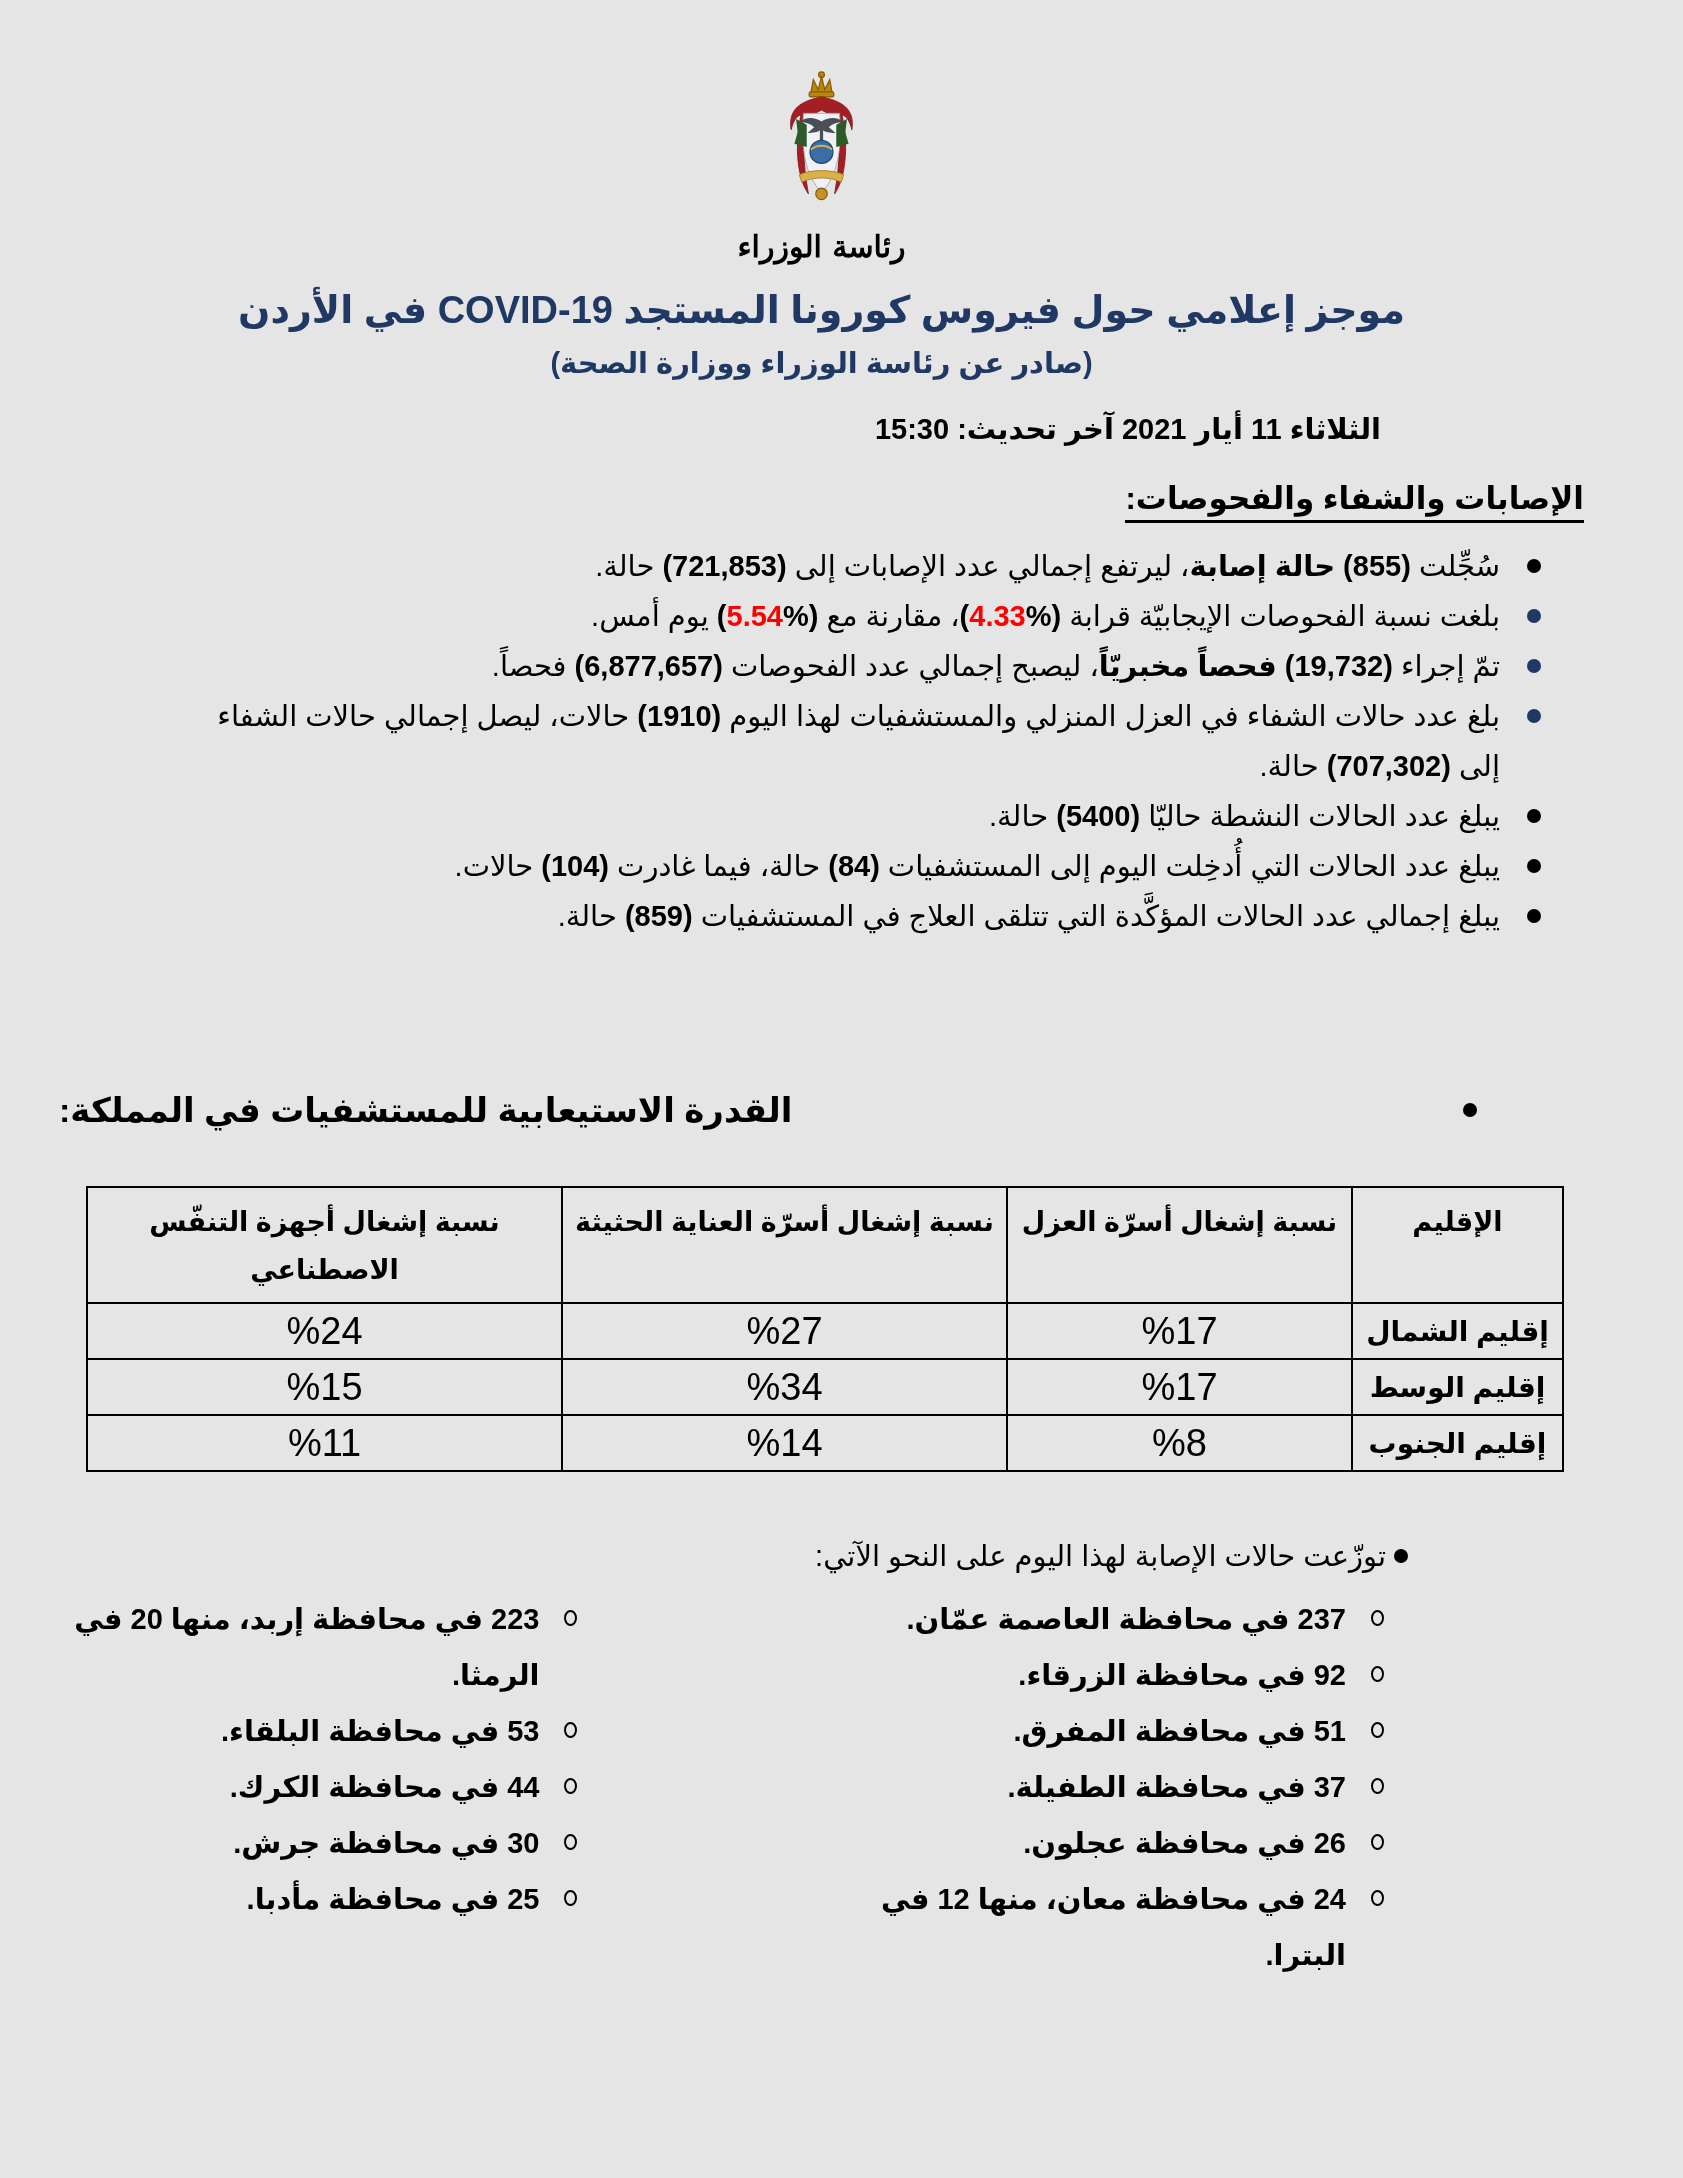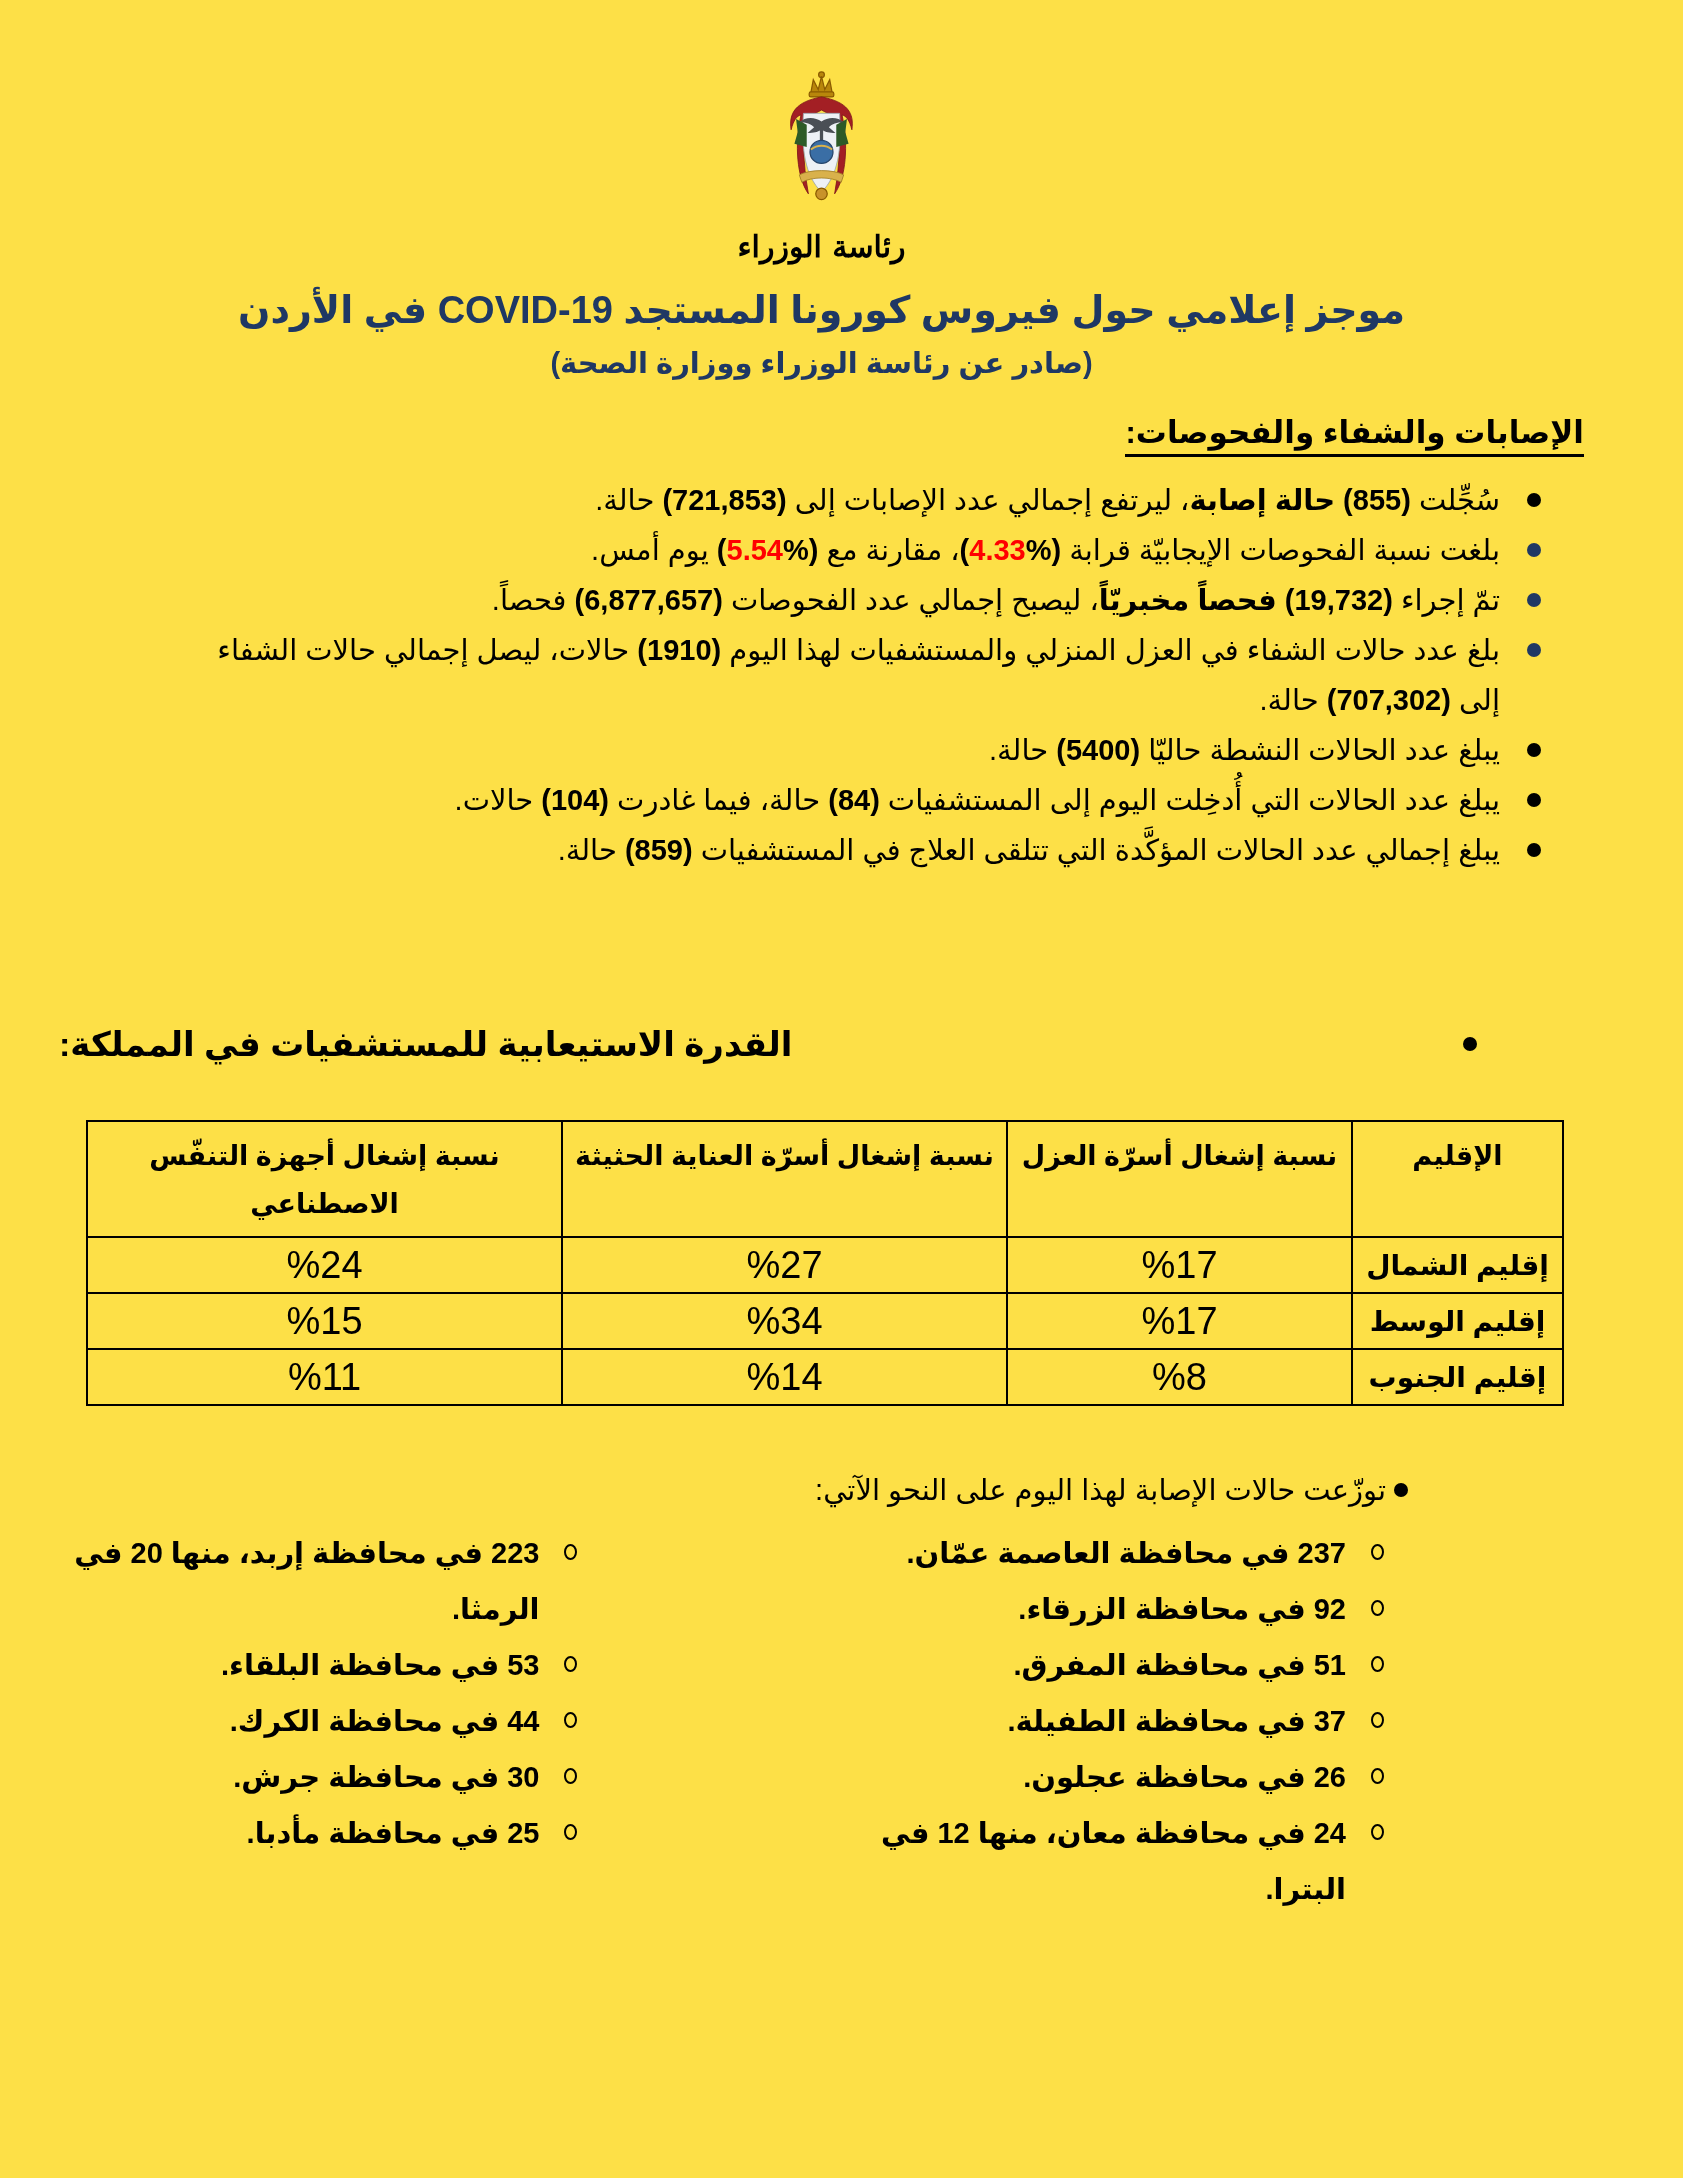--- a/index.html
+++ b/index.html
@@ -1,21 +1,21 @@
 <!DOCTYPE html>
 <html lang="ar" dir="rtl"><head>
 <meta charset="utf-8">
 <style>
   html,body{margin:0;padding:0;background:#ffffff;}
   .page{
     position:relative;
     width:1683px;height:2178px;
     box-sizing:border-box;
     padding:69px 99px 0 59px;
-    background:#fde047;
+    background:#e5e5e5;
     color:#000;
     direction:rtl;
     overflow:hidden;
     font-family:"Liberation Sans","DejaVu Sans",sans-serif;
     --navy:#1F3864;
   }
   
   .logo-block{text-align:center;}
   .coa{display:block;margin:0 auto;}
   .calligraphy{
@@ -129,20 +129,21 @@
 
       <circle cx="60" cy="152" r="7" fill="#c8922a" stroke="#8a5a00" stroke-width="1.5"></circle>
     </svg>
     <div class="calligraphy">رئاسة الوزراء</div>
   </div>
 
   <h1 class="title">موجز إعلامي حول فيروس كورونا المستجد COVID-19 في الأردن</h1>
 
   <div class="subtitle">(صادر عن رئاسة الوزراء ووزارة الصحة)</div>
 
+  <div class="date-line">الثلاثاء 11 أيار 2021 آخر تحديث: 15:30</div>
 
   <div class="section-header-wrap">
     <span class="section-header">الإصابات والشفاء والفحوصات:</span>
   </div>
 
   <ul class="stats-list">
       <li style="--mk: #000000;"><span>سُجِّلت </span><span class="bold">(855) حالة إصابة</span><span>، ليرتفع إجمالي عدد الإصابات إلى </span><span class="bold">(721,853)</span><span> حالة.</span></li>
       <li style="--mk: #1F3864;"><span>بلغت نسبة الفحوصات الإيجابيّة قرابة </span><span class="bold">(%</span><span class="bold" style="color: rgb(255, 0, 0);">4.33</span><span class="bold">)</span><span>، مقارنة مع </span><span class="bold">(%</span><span class="bold" style="color: rgb(255, 0, 0);">5.54</span><span class="bold">)</span><span> يوم أمس.</span></li>
       <li style="--mk: #1F3864;"><span>تمّ إجراء </span><span class="bold">(19,732) فحصاً مخبريّاً</span><span>، ليصبح إجمالي عدد الفحوصات </span><span class="bold">(6,877,657)</span><span> فحصاً.</span></li>
       <li style="--mk: #1F3864;"><span>بلغ عدد حالات الشفاء في العزل المنزلي والمستشفيات لهذا اليوم </span><span class="bold">(1910)</span><span> حالات، ليصل إجمالي حالات الشفاء</span><br><span>إلى </span><span class="bold">(707,302)</span><span> حالة.</span></li>

